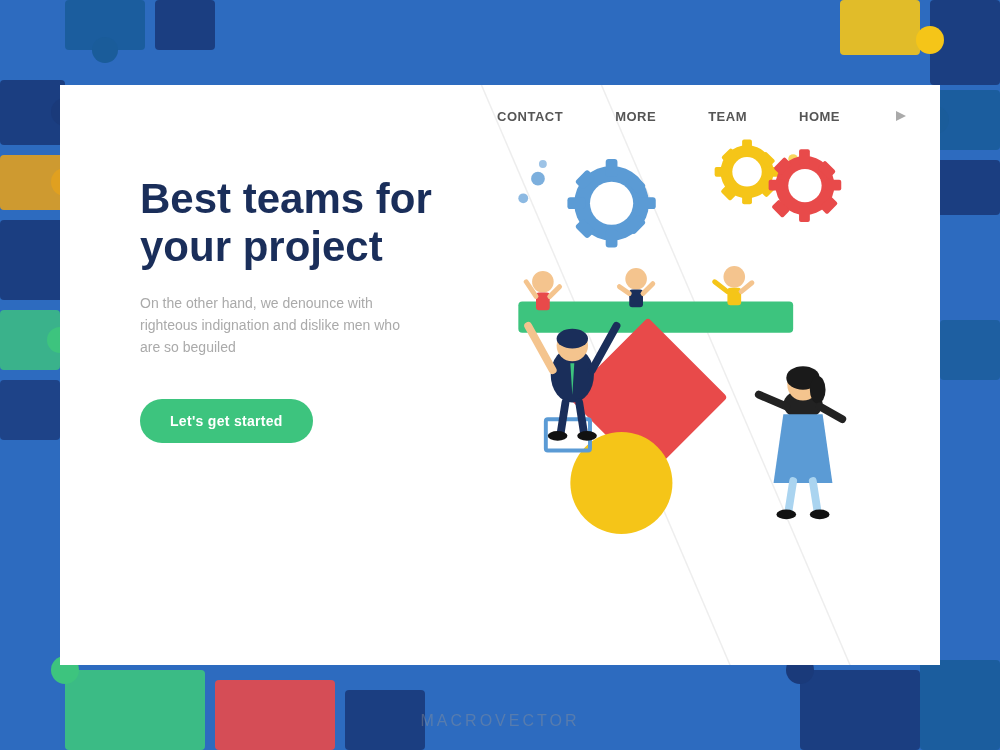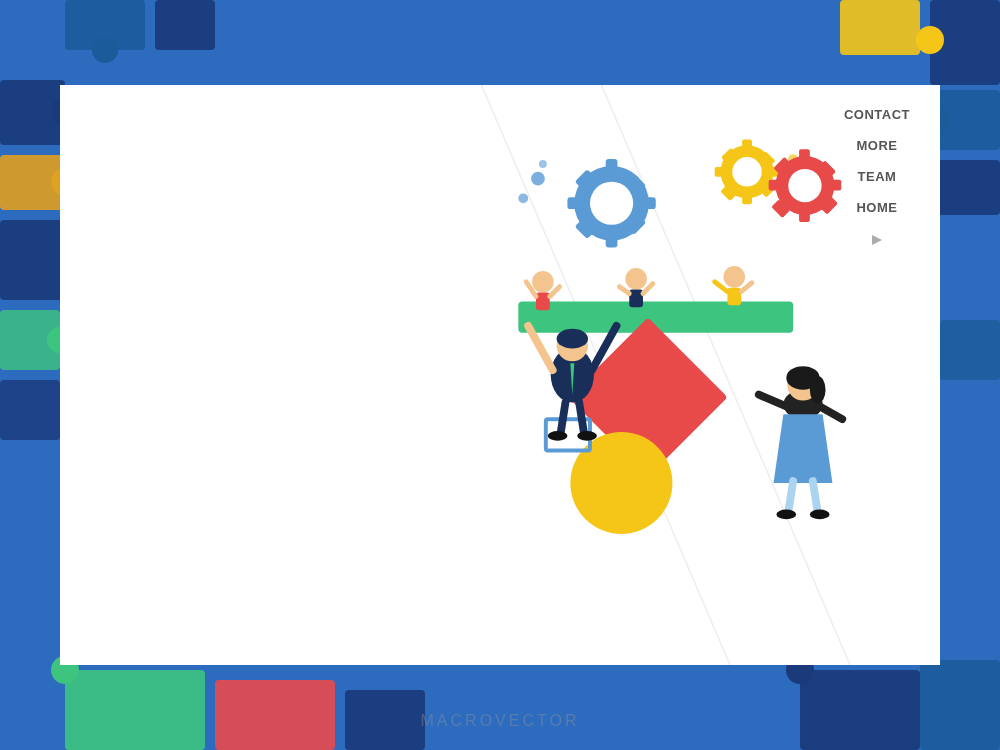--- a/index.html
+++ b/index.html
@@ -31,24 +31,23 @@
       overflow: hidden;
     }
 
     
     .nav {
       position: absolute;
       top: 0;
       right: 0;
       display: flex;
       align-items: center;
-      gap: 16px;
+      gap: 52px;
       padding: 22px 30px;
       z-index: 20;
-      flex-direction: column;
     }
     .nav-item {
       font-size: 13px;
       font-weight: 600;
       color: #555;
       cursor: pointer;
       letter-spacing: 0.5px;
       text-transform: uppercase;
     }
     .nav-arrow {
@@ -164,20 +163,25 @@
     <span class="nav-item">CONTACT</span>
     <span class="nav-item">MORE</span>
     <span class="nav-item">TEAM</span>
     <span class="nav-item">HOME</span>
 
     <svg class="nav-arrow" viewBox="0 0 18 18">
       <polygon points="4,4 14,9 4,14" fill="#aaa"></polygon>
     </svg>
   </nav>
 
+  <div class="left-content">
+    <h1 class="hero-title">Best teams for your project</h1>
+    <p class="hero-subtitle">On the other hand, we denounce with righteous indignation and dislike men who are so beguiled</p>
+    <button class="cta-btn">Let's get started</button>
+  </div>
 
   <div class="illustration">
     <svg style="position:absolute;inset:0;width:100%;height:100%;" viewBox="0 0 520 580" xmlns="http://www.w3.org/2000/svg">
 
       <circle cx="110" cy="90" r="7" fill="#5b9bd5" opacity="0.8"></circle>
       <circle cx="95" cy="110" r="5" fill="#5b9bd5" opacity="0.7"></circle>
       <circle cx="380" cy="85" r="8" fill="#e84a4a" opacity="0.8"></circle>
       <circle cx="395" cy="105" r="5" fill="#e84a4a" opacity="0.7"></circle>
       <circle cx="115" cy="75" r="4" fill="#5b9bd5" opacity="0.6"></circle>
       <circle cx="370" cy="70" r="5" fill="#f5c518" opacity="0.7"></circle>

